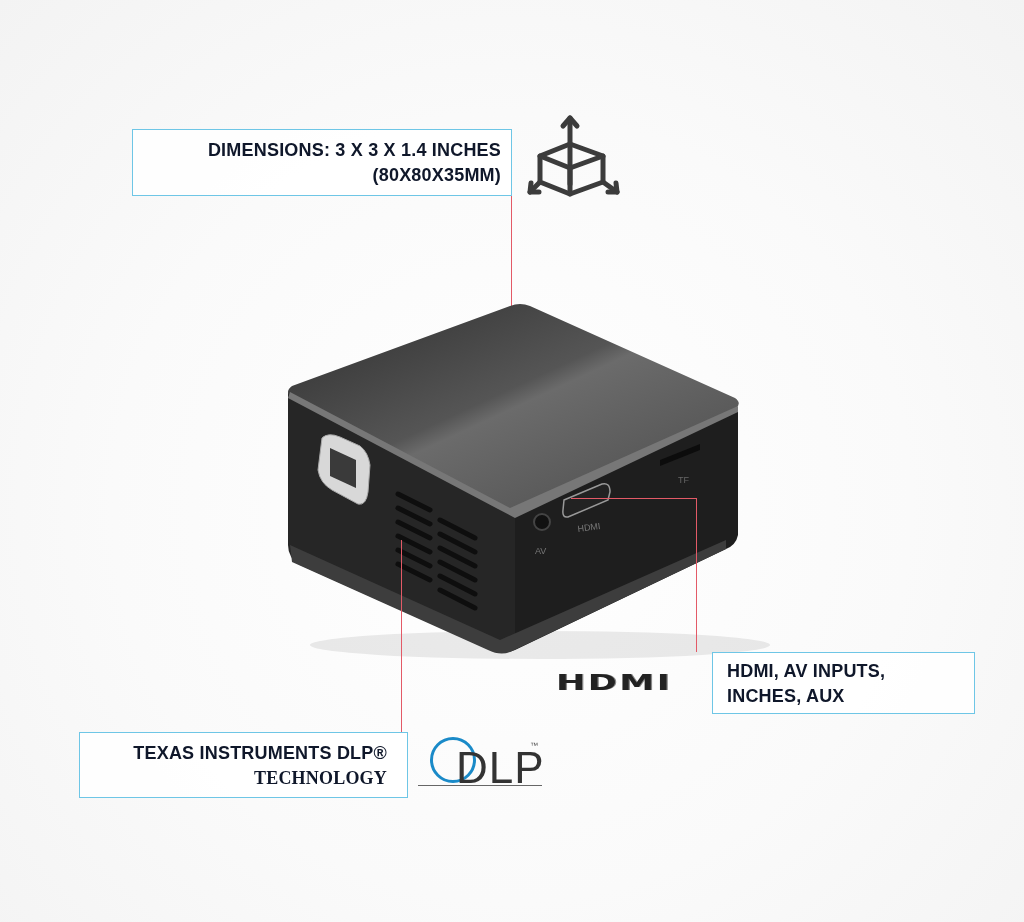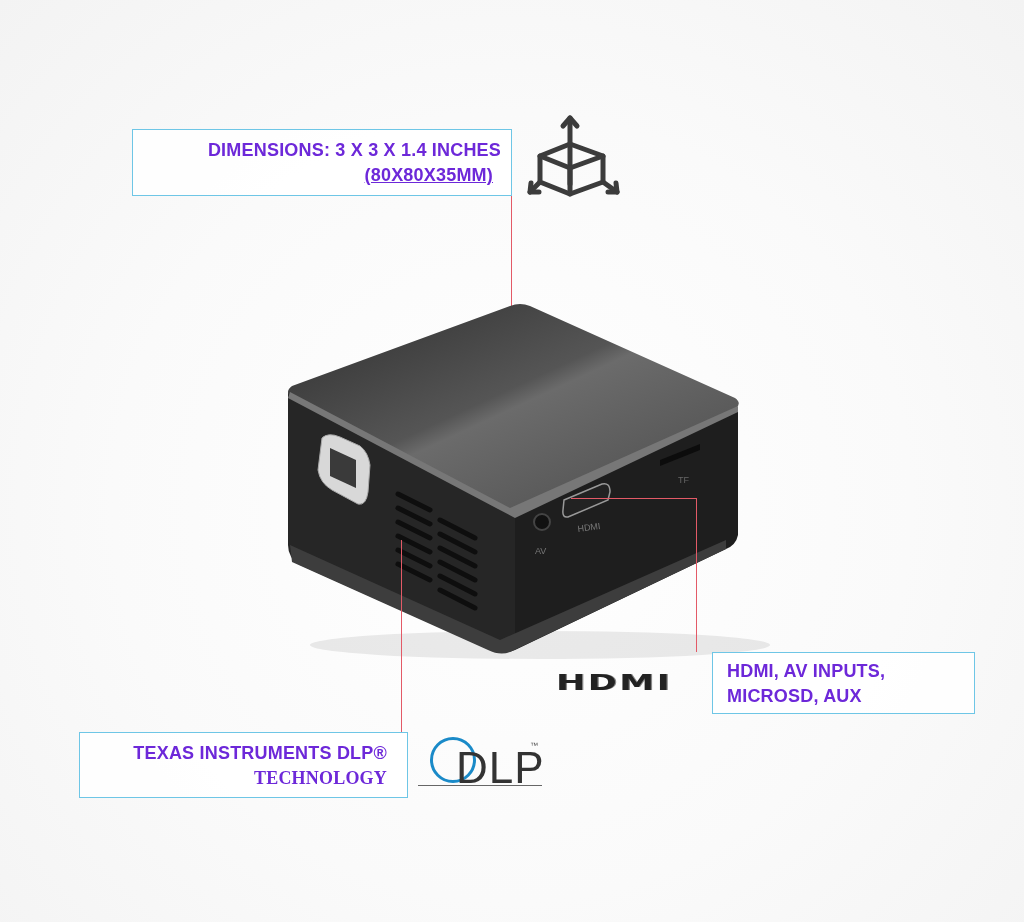--- a/index.html
+++ b/index.html
@@ -1,31 +1,31 @@
 <!DOCTYPE html>
 <html><head>
 <meta charset="utf-8">
 <style>
   html,body{margin:0;padding:0;}
   body{width:1024px;height:922px;position:relative;overflow:hidden;
     background:radial-gradient(ellipse at 50% 55%, #ffffff 0%, #fafafa 55%, #f3f3f3 100%);
     font-family:"Liberation Sans","DejaVu Sans",sans-serif;}
   .callout{position:absolute;border:1.5px solid #6ec6e6;background:rgba(255,255,255,0.85);
-    box-sizing:border-box;color:#6d28d9;font-weight:bold;font-size:18px;line-height:25px;letter-spacing:0.2px;}
+    box-sizing:border-box;color:#0f172a;font-weight:bold;font-size:18px;line-height:25px;letter-spacing:0.2px;}
   .callout .t{position:absolute;}
   .right{text-align:right;}
   .line{position:absolute;background:#e35a67;}
   svg{position:absolute;overflow:visible;}
 </style>
 </head>
 <body>
 
 <div class="callout right" style="left:132px;top:129px;width:380px;height:67px;">
   <div class="t" style="right:10px;top:8px;">DIMENSIONS: 3 X 3 X 1.4 INCHES</div>
-  <div class="t" style="right:18px;top:33px;text-decoration:underline;">(80X80X35MM)</div>
+  <div class="t" style="right:10px;top:33px;">(80X80X35MM)</div>
 </div>
 <div class="line" style="left:511px;top:196px;width:1px;height:134px;"></div>
 
 <svg style="left:525px;top:112px;" width="100" height="90" viewBox="0 0 100 90">
   <g stroke="#3c3c3c" stroke-width="5" fill="none" stroke-linejoin="round" stroke-linecap="round">
     <line x1="45" y1="6" x2="45" y2="72"></line>
     <polyline points="38,14 45,6 52,14"></polyline>
     <polygon points="45,32 15,44 15,70 45,82 78,70 78,44"></polygon>
     <polyline points="15,44 45,56 78,44"></polyline>
     <line x1="45" y1="56" x2="45" y2="82"></line>
@@ -82,21 +82,21 @@
   <text x="398" y="183" fill="#666" font-size="9" font-family="Liberation Sans, sans-serif">TF</text>
 </svg>
 
 <div class="line" style="left:571px;top:498px;width:125px;height:1px;"></div>
 <div class="line" style="left:696px;top:498px;width:1px;height:154px;"></div>
 
 <div style="position:absolute;left:556px;top:670px;font-family:'DejaVu Sans',sans-serif;font-weight:bold;font-size:28px;letter-spacing:2px;color:#222;transform:scaleX(1.25) scaleY(0.75);transform-origin:left top;text-shadow:1px 1px 0 #888;">HDMI</div>
 
 <div class="callout" style="left:712px;top:652px;width:263px;height:62px;">
   <div class="t" style="left:14px;top:6px;">HDMI, AV INPUTS,</div>
-  <div class="t" style="left:14px;top:31px;">MICROSD, AUX</div>
+  <div class="t" style="left:14px;top:31px;">INCHES, AUX</div>
 </div>
 
 <div class="line" style="left:401px;top:540px;width:1px;height:192px;"></div>
 
 <div class="callout right" style="left:79px;top:732px;width:329px;height:66px;">
   <div class="t" style="right:20px;top:8px;">TEXAS INSTRUMENTS DLP®</div>
   <div class="t" style="right:20px;top:33px;font-family:Liberation Serif, serif;">TECHNOLOGY</div>
 </div>
 
 <div style="position:absolute;left:418px;top:735px;width:126px;height:56px;">

